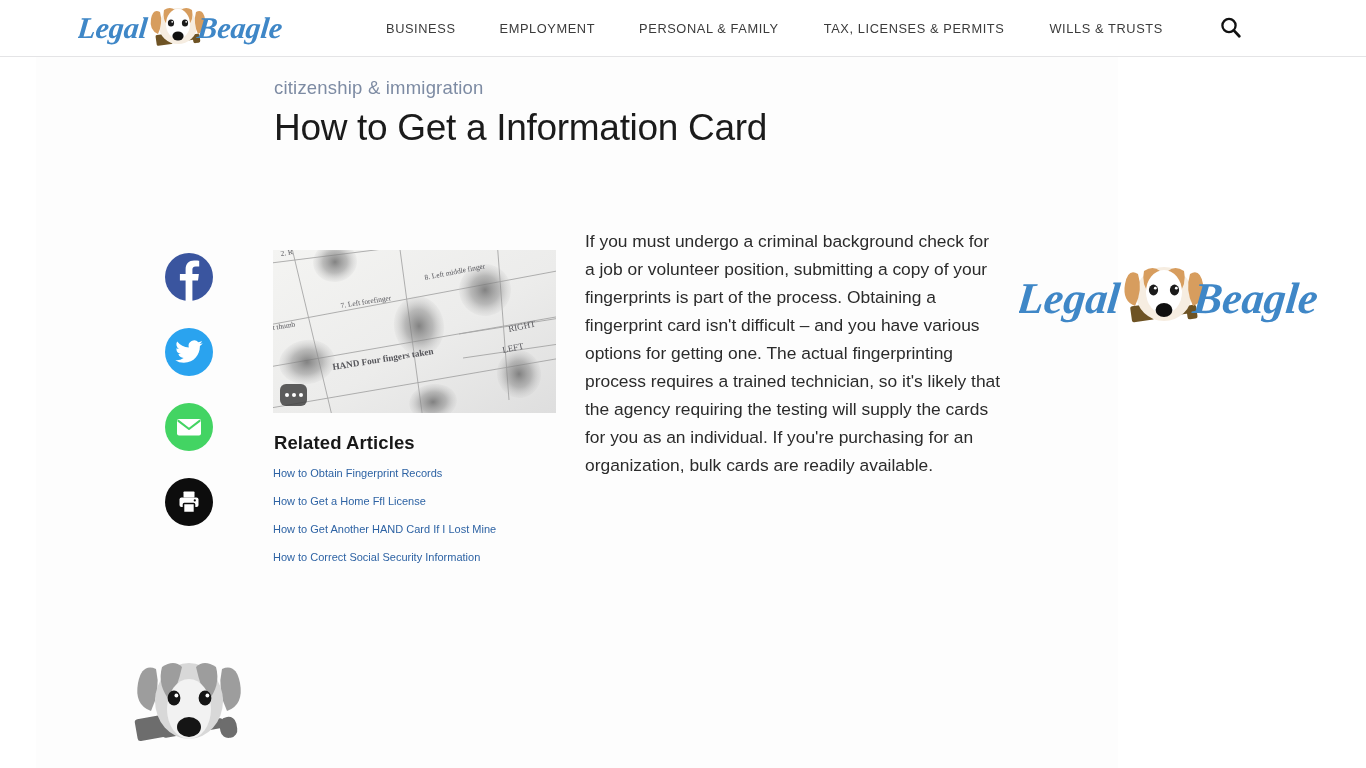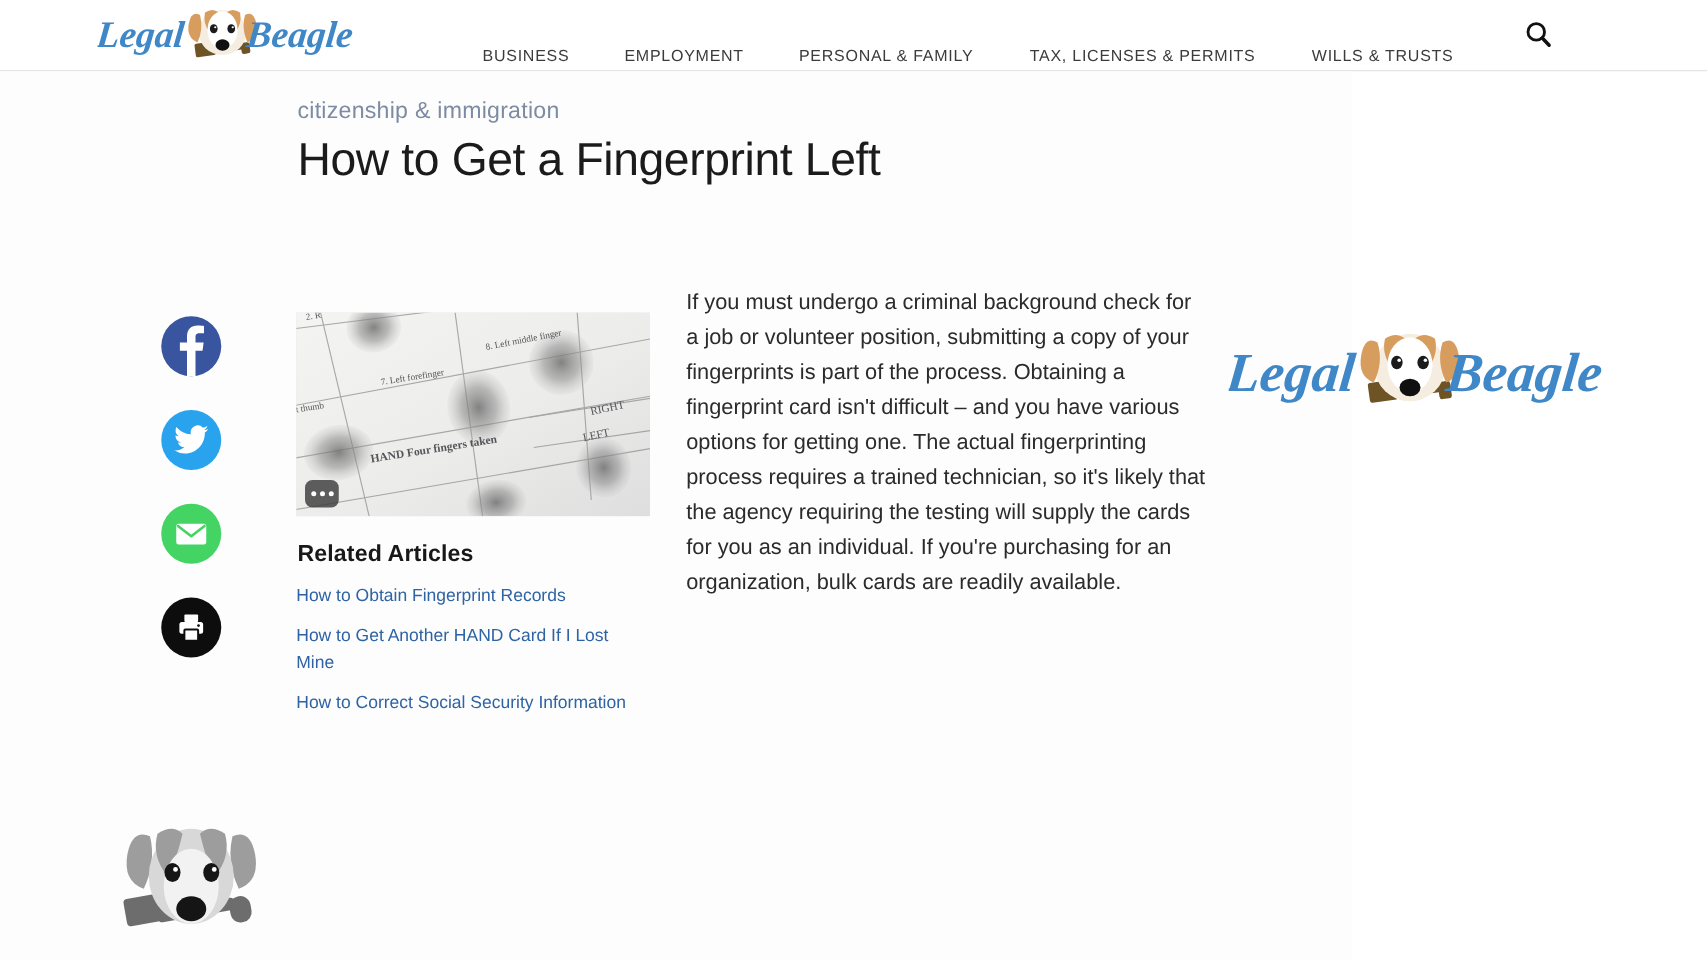--- a/index.html
+++ b/index.html
@@ -29,21 +29,21 @@
     top: 4px;
     width: 212px;
     height: 48px;
     display: block;
   }
   .brand svg { display: block; width: 212px; height: 48px; }
 
   .main-nav {
     position: absolute;
     left: 386px;
-    top: 16px;
+    top: 0;
     height: 57px;
     display: flex;
     align-items: center;
     gap: 0;
   }
   .nav-item {
     font-size: 12.8px;
     letter-spacing: 0.6px;
     color: #3b3b3b;
     text-decoration: none;
@@ -69,20 +69,21 @@
     cursor: pointer;
   }
   .search-btn svg { display:block; width: 26px; height: 26px; }
 
   
   .page {
     position: relative;
     width: 1082px;
     height: 711px;
     background: #fdfdfd;
+    margin-left: 36px;
   }
 
   .article-head {
     position: absolute;
     left: 238px;
     top: 20px;
     width: 760px;
   }
   .category-link {
     display: inline-block;
@@ -182,21 +183,21 @@
     color: #181818;
     letter-spacing: 0.1px;
   }
   .related-list {
     list-style: none;
     margin: 12px 0 0 0;
     padding: 0;
   }
   .related-list li { margin-bottom: 12px; }
   .related-list a {
-    font-size: 14px;
+    font-size: 11px;
     color: #2e63a4;
     text-decoration: none;
     line-height: 1.45;
     cursor: pointer;
     display: block;
   }
 
   
   .article-body {
     position: absolute;
@@ -280,21 +281,21 @@
       <circle cx="11" cy="10.5" r="6.6" fill="none" stroke="#111111" stroke-width="2.3"></circle>
       <line x1="15.8" y1="15.4" x2="21.3" y2="21.2" stroke="#111111" stroke-width="2.8" stroke-linecap="round"></line>
     </svg>
   </button>
 </header>
 
 <main class="page">
 
   <div class="article-head">
     <a class="category-link" href="#">citizenship &amp; immigration</a>
-    <h1 class="article-title">How to Get a Fingerprint Left</h1>
+    <h1 class="article-title">How to Get a Information Card</h1>
   </div>
 
   <div class="share-rail">
 
     <button class="share-btn sb-facebook" aria-label="Share on Facebook">
       <svg width="48" height="48" viewBox="0 0 48 48" xmlns="http://www.w3.org/2000/svg">
         <path d="M27.4 48V27.6h5.6l0.9-6.6h-6.5v-4.2c0-1.9 0.6-3.2 3.3-3.2h3.5V7.7c-0.6-0.1-2.7-0.3-5.1-0.3-5.1 0-8.5 3.1-8.5 8.7V21h-5.7v6.6h5.7V48z" fill="#ffffff"></path>
       </svg>
     </button>
 
@@ -372,20 +373,23 @@
         <i></i>
         <i></i>
         <i></i>
       </span>
     </figure>
 
     <h2 class="related-title">Related Articles</h2>
     <ul class="related-list">
       <li>
           <a href="#">How to Obtain Fingerprint Records</a>
+        </li>
+      <li>
+          <a href="#">How to Get a Home Ffl License</a>
         </li>
       <li>
           <a href="#">How to Get Another HAND Card If I Lost Mine</a>
         </li>
       <li>
           <a href="#">How to Correct Social Security Information</a>
         </li>
     </ul>
   </div>
 

